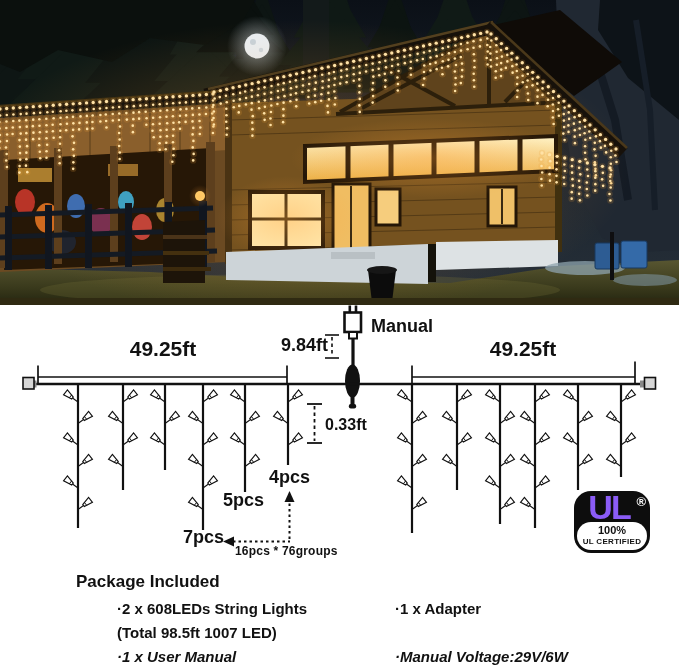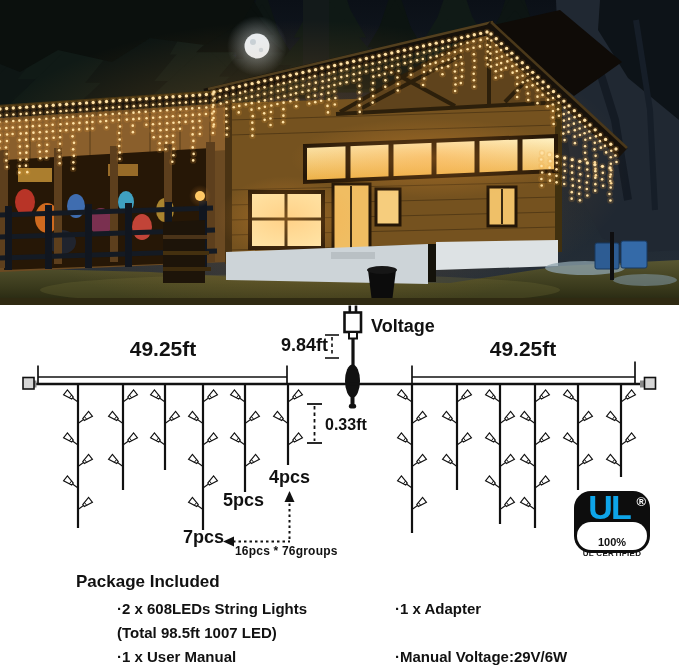--- a/index.html
+++ b/index.html
@@ -16,29 +16,29 @@
   .lbl-adapter{left:371px;top:317px;font-size:18px;}
   .lbl-spacing{left:325px;top:417px;font-size:16px;text-align:right;}
   .lbl-4pcs{left:269px;top:468px;font-size:18px;}
   .lbl-5pcs{left:223px;top:491px;font-size:18px;}
   .lbl-7pcs{left:183px;top:528px;font-size:18px;}
   .lbl-group{left:235px;top:545px;font-size:12px;letter-spacing:.2px;}
   .pkg-title{left:76px;top:573px;font-size:17px;}
   .pkg-item{position:absolute;font-weight:bold;font-size:15px;color:var(--ink,#111);white-space:nowrap;}
   .pkg-l{left:71px;margin-left:46px;}
   .pkg-r{left:395px;}
-  .row1{top:600px;} .row2{top:624px;} .row3{top:648px;}
+  .row1{top:600px;} .row2{top:624px;} .row3{top:648px;font-style:italic;}
   .ul-badge{position:absolute;left:574px;top:491px;width:76px;height:62px;background:var(--ul-bg,#0d0d0d);
             border-radius:17px;}
-  .ul-mark{position:absolute;left:0;top:-3px;width:70px;text-align:center;color:#0ea5e9;font-weight:bold;
+  .ul-mark{position:absolute;left:0;top:-3px;width:70px;text-align:center;color:#8b5cf6;font-weight:bold;
            font-size:34px;letter-spacing:-2px;}
   .ul-reg{position:absolute;right:4px;top:3px;color:#fff;font-size:13px;font-weight:bold;letter-spacing:0;}
   .ul-pill{position:absolute;left:3px;right:3px;bottom:3px;height:28px;background:#fff;border-radius:14px;
            text-align:center;color:#111;}
-  .ul-pct{font-size:11px;font-weight:bold;line-height:13px;margin-top:14px;}
+  .ul-pct{font-size:11px;font-weight:bold;line-height:13px;margin-top:2px;}
   .ul-cert{font-size:8px;font-weight:bold;line-height:10px;letter-spacing:.3px;}
 </style>
 </head>
 <body>
 
 <div class="page">
 
   <svg id="photo-svg" width="679" height="305" viewBox="0 0 679 305">
     <defs>
       <linearGradient id="skyG" x1="0" y1="0" x2="0" y2="1">
@@ -1841,21 +1841,21 @@
         <polygon points="627.25,441.936 625.75,440.064 631.5825,432.957 635.4575,437.793" fill="#fff" stroke="#111" stroke-width="1.1"></polygon>
         <line x1="629.7155" y1="440.857" x2="627.3405" y2="437.893" stroke="#111" stroke-width="1"></line>
         <line x1="621" y1="466.5" x2="615.5" y2="462.5" stroke="#111" stroke-width="1.1"></line>
         <polygon points="616.25,461.564 614.75,463.436 606.5425,459.293 610.4175,454.457" fill="#fff" stroke="#111" stroke-width="1.1"></polygon>
         <line x1="614.6595" y1="459.393" x2="612.2845" y2="462.357" stroke="#111" stroke-width="1"></line>
       </g>
   </svg>
 
   <div class="lbl lbl-span lbl-left-span">49.25ft</div>
   <div class="lbl lbl-lead">9.84ft</div>
-  <div class="lbl lbl-adapter">Voltage</div>
+  <div class="lbl lbl-adapter">Manual</div>
   <div class="lbl lbl-span lbl-right-span">49.25ft</div>
   <div class="lbl lbl-spacing">0.33ft</div>
   <div class="lbl lbl-4pcs">4pcs</div>
   <div class="lbl lbl-5pcs">5pcs</div>
   <div class="lbl lbl-7pcs">7pcs</div>
   <div class="lbl lbl-group">16pcs * 76groups</div>
 
   <div class="ul-badge">
     <div class="ul-mark">UL</div>
     <div class="ul-reg">®</div>

